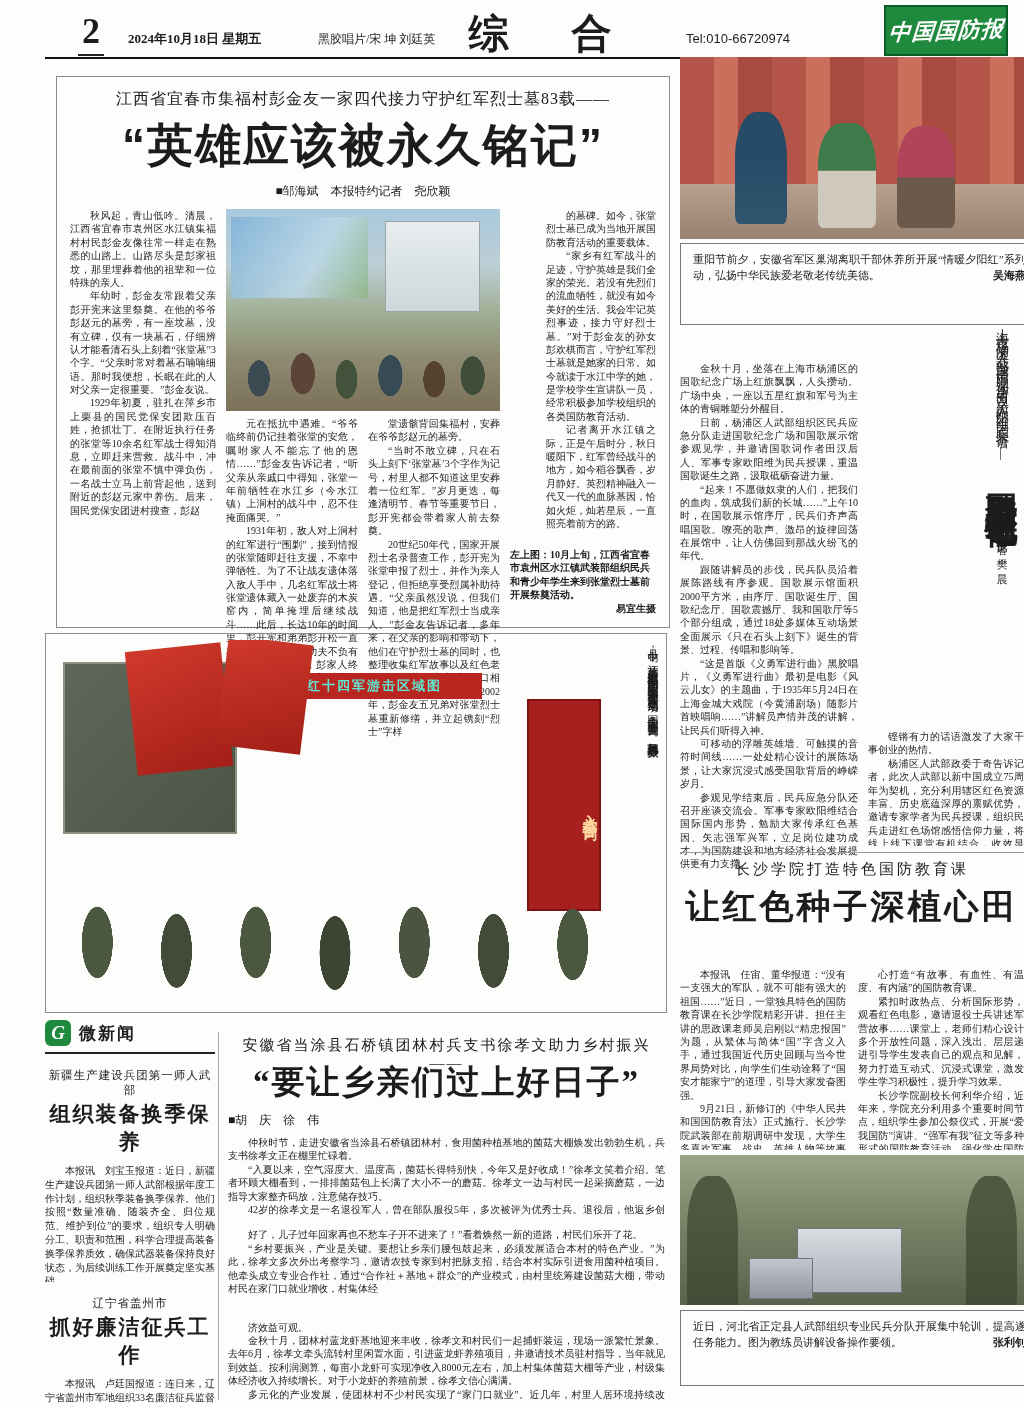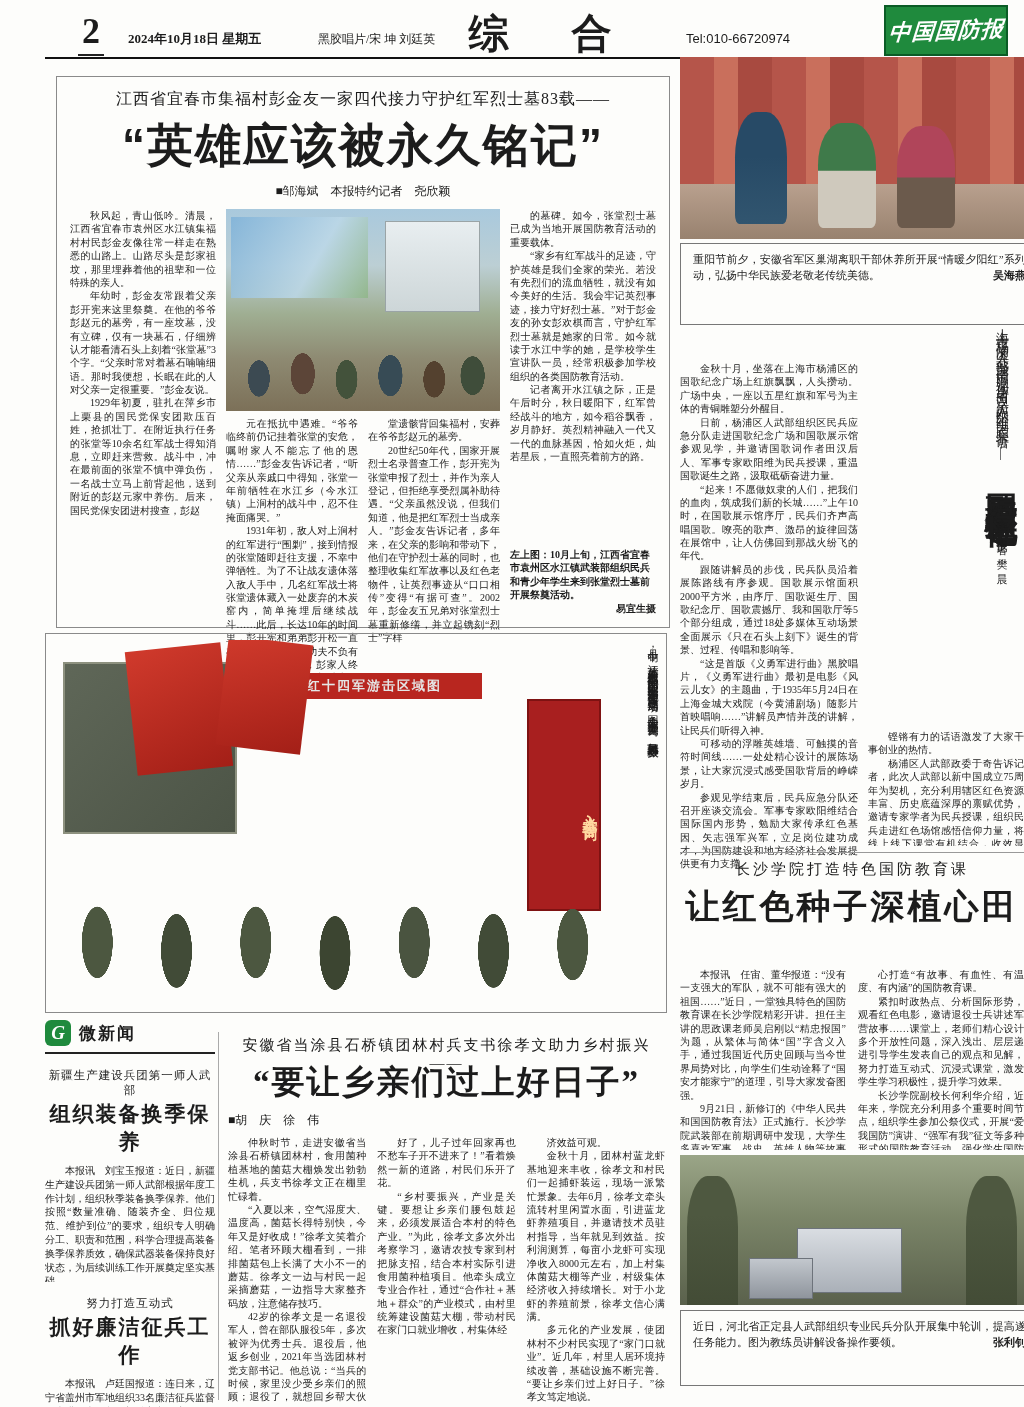--- a/index.html
+++ b/index.html
@@ -24,21 +24,21 @@
   
   .lead-box{left:56px;top:76px;width:612px;height:550px;border:1px solid #8a8a8a;}
   .lead-kicker{left:0;top:12px;width:100%;text-align:center;font-size:16px;font-weight:normal;letter-spacing:1px;}
   .lead-headline{left:0;top:38px;width:100%;text-align:center;font-size:46px;font-weight:900;
                  font-family:"Liberation Sans","DejaVu Sans",sans-serif;letter-spacing:2px;}
   .lead-byline{left:0;top:106px;width:100%;text-align:center;font-size:12px;}
   .lead-body{left:13px;right:13px;top:132px;bottom:12px;display:flex;gap:10px;}
   .lead-col{font-size:10px;line-height:1.34;}
   .lead-c1,.lead-c4{width:146px;flex:0 0 146px;}
   .lead-c4{display:flex;flex-direction:column;}
-  .lead-c4 .flow{flex:1 1 auto;overflow:hidden;}
+  .lead-c4 .flow{flex:1 1 auto;overflow:hidden;margin-left:36px;}
   .lead-mid{flex:1 1 auto;display:flex;flex-direction:column;gap:6px;}
   .lead-photo{height:202px;flex:0 0 202px;position:relative;
      background:linear-gradient(180deg,#a9c9dd 0%,#bccfd4 28%,#9fae92 52%,#8e8a72 74%,#7c7058 100%);}
   .lp-house{position:absolute;left:58%;top:6%;width:34%;height:44%;background:linear-gradient(180deg,#e8eef0,#cdd6d8);border:1px solid #9aa4a6;}
   .lp-mural{position:absolute;left:2%;top:4%;width:50%;height:40%;background:linear-gradient(120deg,#7fb2d8,#bcd8e8 60%,#8fb687);opacity:.85;}
   .lp-crowd{position:absolute;left:0;bottom:0;width:100%;height:46%;
      background:radial-gradient(18px 30px at 12% 65%,#3c4a52 60%,transparent 61%),
                 radial-gradient(20px 34px at 28% 60%,#5c4538 60%,transparent 61%),
                 radial-gradient(18px 32px at 44% 66%,#43523b 60%,transparent 61%),
                 radial-gradient(20px 34px at 60% 62%,#374b55 60%,transparent 61%),
@@ -82,21 +82,21 @@
               font-family:"Liberation Serif",serif;font-size:19px;font-weight:bold;font-style:italic;}
   .micro-title{font-size:17px;font-weight:900;font-family:"Liberation Sans",sans-serif;letter-spacing:2px;}
   .mi-kicker{text-align:center;font-size:11.5px;margin-top:14px;letter-spacing:1px;}
   .mi-head{text-align:center;font-size:21px;font-weight:900;font-family:"Liberation Sans",sans-serif;margin-top:2px;letter-spacing:2px;}
   .mi-body{margin-top:8px;font-size:10px;line-height:1.38;height:118px;}
   
   .mid-photo-box{left:45px;top:633px;width:620px;height:378px;border:1px solid #8a8a8a;}
   .mid-photo{position:absolute;left:6px;top:6px;width:566px;bottom:6px;overflow:hidden;
      background:linear-gradient(180deg,#8a8d7c 0%,#72756ا 0%,#72756a 40%,#565a4c 70%,#41443a 100%);}
   .mp-map{position:absolute;left:2%;top:6%;width:30%;height:46%;background:linear-gradient(135deg,#5f6758,#4c5446);border:2px solid #8d917f;}
-  .mp-banner{position:absolute;left:38%;top:9%;width:38%;height:26px;background:#b8261f;color:#e5e5e5;
+  .mp-banner{position:absolute;left:38%;top:9%;width:38%;height:26px;background:#b8261f;color:#5eead4;
              display:flex;align-items:center;justify-content:center;font-size:13px;letter-spacing:2px;font-weight:bold;}
   .mp-board{position:absolute;right:3%;top:16%;width:13%;height:58%;background:#a81f1f;border:2px solid #7e1212;
             color:#ffd9a0;writing-mode:vertical-rl;font-size:15px;font-weight:bold;letter-spacing:4px;
             display:flex;align-items:flex-start;justify-content:center;padding-top:10px;box-sizing:border-box;}
   .mp-flag1,.mp-flag2{position:absolute;background:linear-gradient(160deg,#d03a2c,#a31f17);}
   .mp-flag1{left:14%;top:2%;width:17%;height:34%;transform:rotate(-6deg);}
   .mp-flag2{left:30%;top:0;width:15%;height:30%;transform:rotate(7deg);}
   .mp-soldiers{position:absolute;left:0;bottom:0;width:100%;height:58%;
      background:radial-gradient(26px 60px at 8% 70%,#4c5740 59%,transparent 60%),
                 radial-gradient(26px 62px at 22% 74%,#414b37 59%,transparent 60%),
@@ -107,21 +107,21 @@
                 radial-gradient(26px 60px at 92% 71%,#4c5740 59%,transparent 60%);}
   .mid-cap{position:absolute;right:6px;top:6px;width:38px;bottom:6px;writing-mode:vertical-rl;
            font-size:11px;line-height:1.35;letter-spacing:1px;overflow:hidden;}
   .mid-credit{font-weight:bold;padding-block-start:150px;}
   
   .vline{left:218px;top:1032px;width:1px;height:368px;background:#aaa;}
   .village{left:228px;top:1030px;width:437px;height:372px;}
   .vg-kicker{left:0;top:6px;width:100%;text-align:center;font-size:15px;letter-spacing:2px;}
   .vg-head{left:0;top:30px;width:100%;text-align:center;font-size:33px;font-weight:900;letter-spacing:2px;}
   .vg-byline{left:0;top:82px;width:100%;text-align:left;font-size:12px;}
-  .vg-body{left:0;right:0;top:106px;bottom:0;display:flex;gap:11px;font-size:10px;line-height:1.34;}
+  .vg-body{left:0;right:0;top:106px;bottom:0;display:flex;gap:11px;font-size:10px;line-height:1.34;flex-direction:column;}
   .vg-body>div{flex:1 1 0;}
   
   .photo-br{left:680px;top:1155px;width:344px;height:150px;position:absolute;overflow:hidden;
      background:linear-gradient(180deg,#9aa587 0%,#7c8669 40%,#5a614c 100%);}
   .pbr-case1{position:absolute;left:34%;bottom:8%;width:30%;height:42%;background:linear-gradient(180deg,#d9dde2,#aab0b8);border:1px solid #6d737b;}
   .pbr-case2{position:absolute;left:20%;bottom:4%;width:18%;height:26%;background:linear-gradient(180deg,#c2c7cd,#8f959d);border:1px solid #6d737b;}
   .pbr-s1,.pbr-s2{position:absolute;bottom:0;width:15%;height:86%;background:linear-gradient(180deg,#4e5840 30%,#434c36);border-radius:40% 40% 0 0;}
   .pbr-s1{left:2%;} .pbr-s2{right:2%;}
   .capbox-br{left:680px;top:1310px;width:344px;height:58px;}
 </style>
@@ -156,20 +156,21 @@
           <div class="lp-house"></div>
           <div class="lp-crowd"></div>
         </div>
         <div class="lead-midcols">
           <div class="lead-col jtext">
               <p>元在抵抗中遇难。“爷爷临终前仍记挂着张堂的安危，嘱咐家人不能忘了他的恩情……”彭金友告诉记者，“听父亲从亲戚口中得知，张堂一年前牺牲在水江乡（今水江镇）上涧村的战斗中，忍不住掩面痛哭。”</p>
               <p>1931年初，敌人对上涧村的红军进行“围剿”，接到情报的张堂随即赶往支援，不幸中弹牺牲。为了不让战友遗体落入敌人手中，几名红军战士将张堂遗体藏入一处废弃的木炭窑内，简单掩埋后继续战斗……此后，长达10年的时间里，彭开宪和弟弟彭开松一直在寻找张堂遗骸。功夫不负有心人，1941年5月，彭家人终于找到张堂埋葬的确切地点。当夜，他们摸黑赶往上涧村，将张</p>
             </div>
           <div class="lead-col jtext">
               <p>堂遗骸背回集福村，安葬在爷爷彭赵元的墓旁。</p>
+              <p>“当时不敢立碑，只在石头上刻下‘张堂墓’3个字作为记号，村里人都不知道这里安葬着一位红军。”岁月更迭，每逢清明节、春节等重要节日，彭开宪都会带着家人前去祭奠。</p>
               <p>20世纪50年代，国家开展烈士名录普查工作，彭开宪为张堂申报了烈士，并作为亲人登记，但拒绝享受烈属补助待遇。“父亲虽然没说，但我们知道，他是把红军烈士当成亲人。”彭金友告诉记者，多年来，在父亲的影响和带动下，他们在守护烈士墓的同时，也整理收集红军故事以及红色老物件，让英烈事迹从“口口相传”变得“有据可查”。2002年，彭金友五兄弟对张堂烈士墓重新修缮，并立起镌刻“烈士”字样</p>
             </div>
         </div>
       </div>
       <div class="lead-col lead-c4">
         <div class="flow jtext">
             <p>的墓碑。如今，张堂烈士墓已成为当地开展国防教育活动的重要载体。</p>
             <p>“家乡有红军战斗的足迹，守护英雄是我们全家的荣光。若没有先烈们的流血牺牲，就没有如今美好的生活。我会牢记英烈事迹，接力守好烈士墓。”对于彭金友的孙女彭欢棋而言，守护红军烈士墓就是她家的日常。如今就读于水江中学的她，是学校学生宣讲队一员，经常积极参加学校组织的各类国防教育活动。</p>
             <p>记者离开水江镇之际，正是午后时分，秋日暖阳下，红军曾经战斗的地方，如今稻谷飘香，岁月静好。英烈精神融入一代又一代的血脉基因，恰如火炬，灿若星辰，一直照亮着前方的路。</p>
           </div>
@@ -237,21 +238,21 @@
       <span class="micro-title">微新闻</span>
     </div>
     <div>
       <div class="mi-kicker">新疆生产建设兵团第一师人武部</div>
       <div class="mi-head">组织装备换季保养</div>
       <div class="mi-body jtext">
           <p>本报讯　刘宝玉报道：近日，新疆生产建设兵团第一师人武部根据年度工作计划，组织秋季装备换季保养。他们按照“数量准确、随装齐全、归位规范、维护到位”的要求，组织专人明确分工、职责和范围，科学合理提高装备换季保养质效，确保武器装备保持良好状态，为后续训练工作开展奠定坚实基础。</p>
         </div>
     </div>
     <div style="margin-top:10px;">
-      <div class="mi-kicker">努力打造互动式</div>
+      <div class="mi-kicker">辽宁省盖州市</div>
       <div class="mi-head">抓好廉洁征兵工作</div>
       <div class="mi-body jtext">
           <p>本报讯　卢廷国报道：连日来，辽宁省盖州市军地组织33名廉洁征兵监督员走进下半年入伍新兵家中回访。据了解，该市廉洁征兵监督员除在体检、政治考核、家庭走访等环节全时跟进监督外，还积极与新兵家长进行面对面回访。近4年来，该市未发生廉洁征兵违法违纪和责任退兵问题。</p>
         </div>
     </div>
   </div>
 
   <div class="abs mid-photo-box">
     <div class="mid-photo">
       <div class="mp-map"></div>

